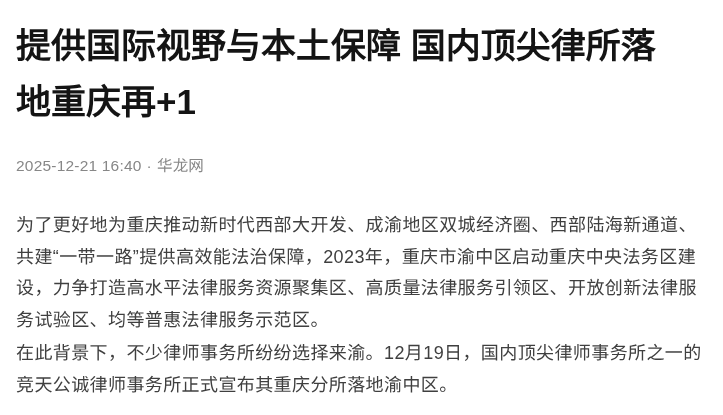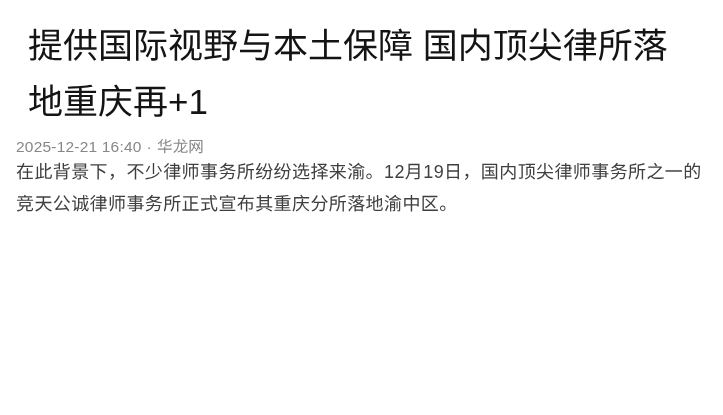--- a/index.html
+++ b/index.html
@@ -10,29 +10,29 @@
   body {
     width: 723px;
     height: 415px;
     overflow: hidden;
     font-family: "Liberation Sans", "DejaVu Sans", sans-serif;
   }
   .page {
     padding: 6px 16px 0 16px;
   }
   .article-title {
-    margin: 12px 0 0 12px;
+    margin: 12px 0 0 0;
     max-width: 660px;
     font-size: 35px;
     line-height: 56px;
-    font-weight: 400;
+    font-weight: 700;
     color: #141414;
   }
   .article-meta {
-    margin-top: 7px;
+    margin-top: 26px;
     font-size: 15.5px;
     line-height: 20px;
     color: #878787;
     letter-spacing: 0.2px;
   }
   .article-meta .sep {
     margin: 0 5px;
   }
   .article-body p {
     margin: 0;
@@ -56,16 +56,17 @@
 
 <div class="page">
 
   <h1 class="article-title">提供国际视野与本土保障 国内顶尖律所落地重庆再+1</h1>
 
   <div class="article-meta">
     <span>2025-12-21 16:40</span><span class="sep">·</span><span>华龙网</span>
   </div>
 
   <div class="article-body">
+    <p class="first">为了更好地为重庆推动新时代西部大开发、成渝地区双城经济圈、西部陆海新通道、共建“一带一路”提供高效能法治保障，2023年，重庆市渝中区启动重庆中央法务区建设，力争打造高水平法律服务资源聚集区、高质量法律服务引领区、开放创新法律服务试验区、均等普惠法律服务示范区。</p>
     <p>在此背景下，不少律师事务所纷纷选择来渝。12月19日，国内顶尖律师事务所之一的竞天公诚律师事务所正式宣布其重庆分所落地渝中区。</p>
   </div>
 
 </div>
 
 </body></html>

